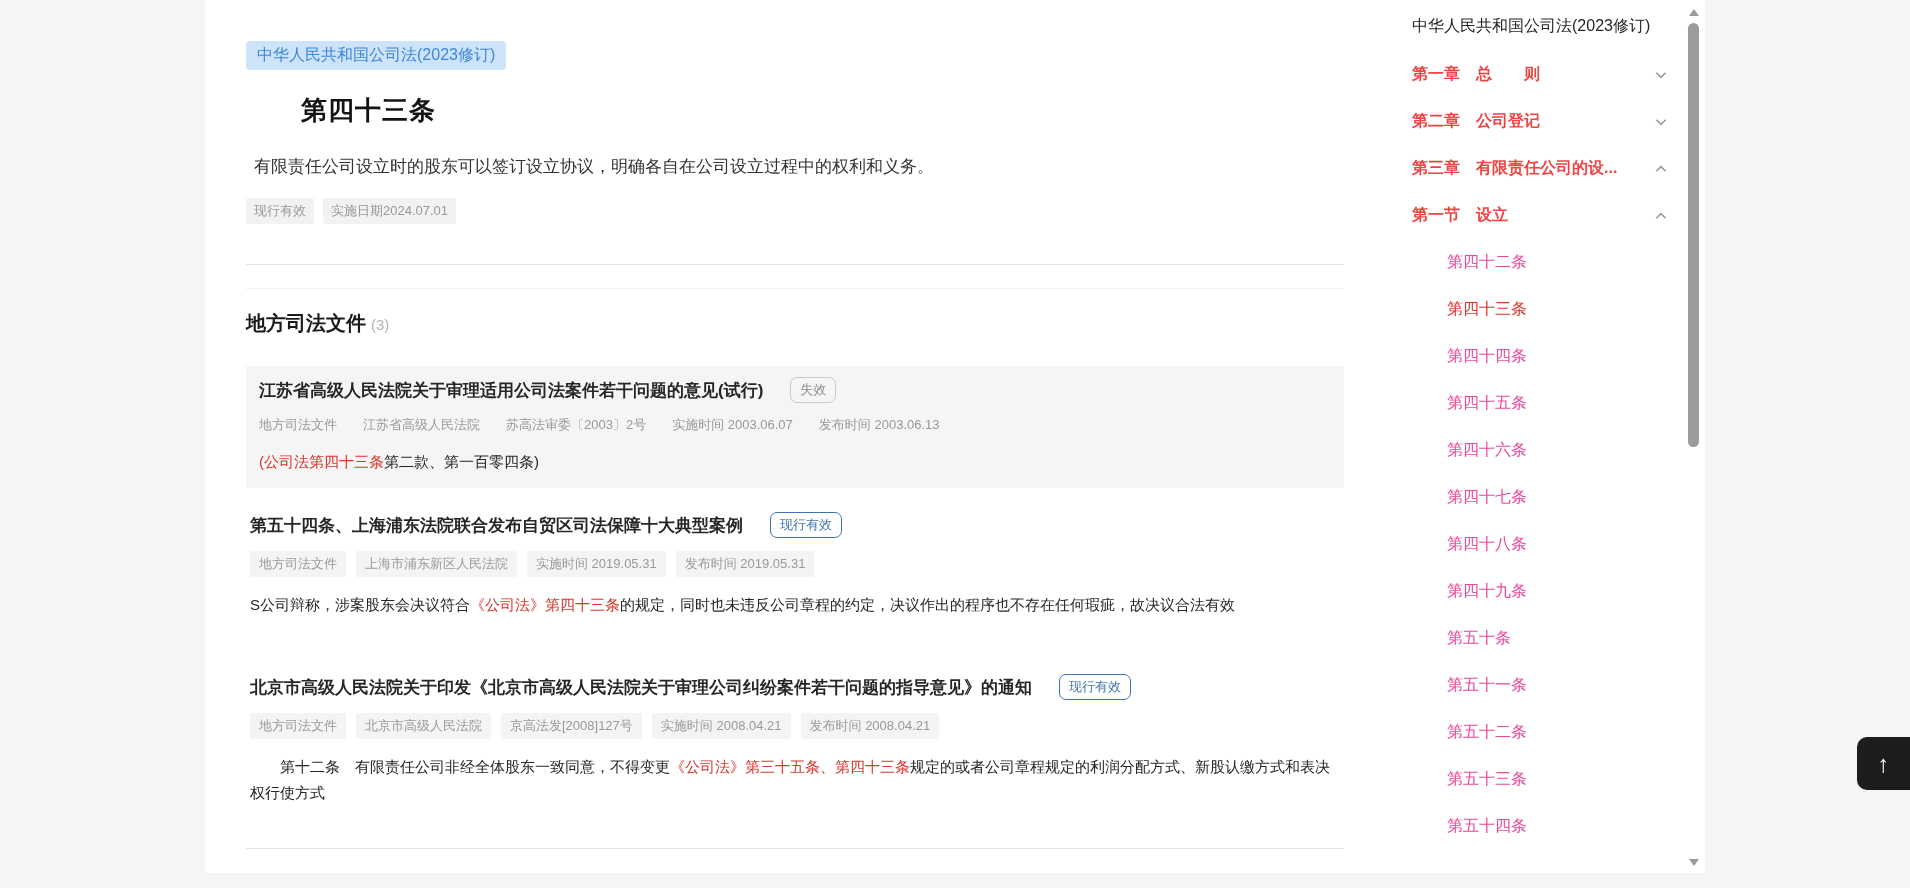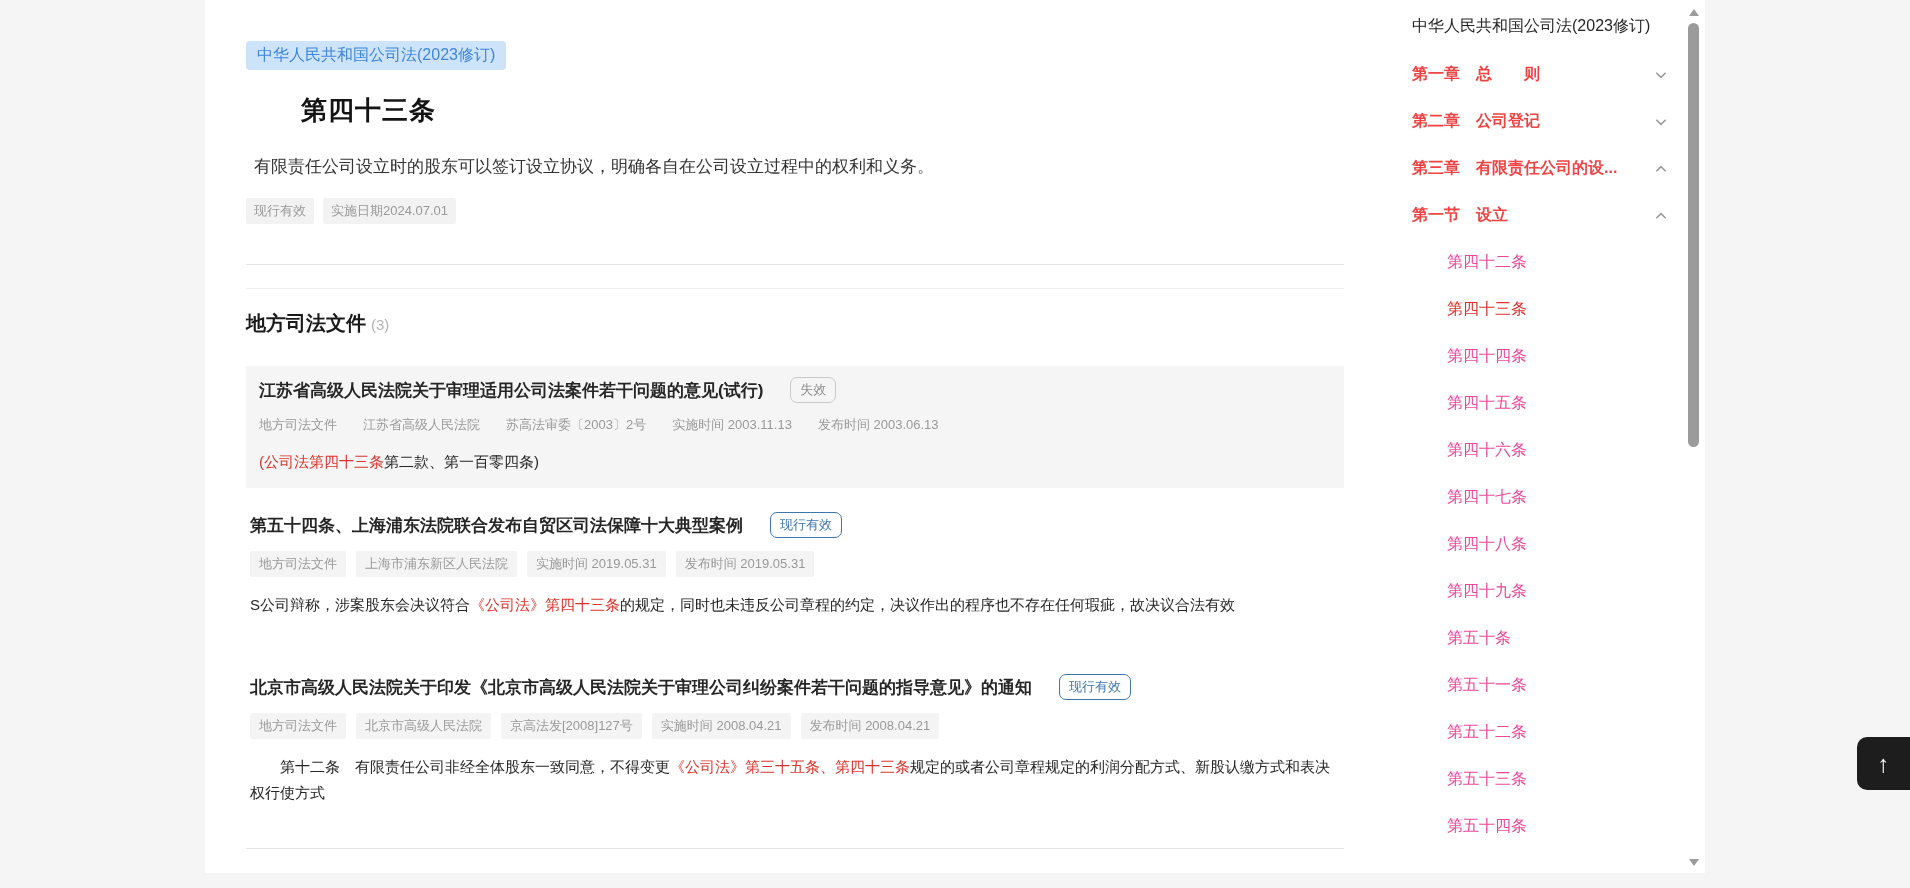--- a/index.html
+++ b/index.html
@@ -141,21 +141,21 @@
     
     <div class="card">
       <div class="entry-title-row">
         <span class="entry-title">江苏省高级人民法院关于审理适用公司法案件若干问题的意见(试行)</span>
         <span class="status-badge gray">失效</span>
       </div>
       <div class="meta-row plain">
         <span class="meta-item">地方司法文件</span>
         <span class="meta-item">江苏省高级人民法院</span>
         <span class="meta-item">苏高法审委〔2003〕2号</span>
-        <span class="meta-item">实施时间 2003.11.13</span>
+        <span class="meta-item">实施时间 2003.06.07</span>
         <span class="meta-item">发布时间 2003.06.13</span>
       </div>
       <div class="excerpt">
         <span class="hl">(公司法第四十三条</span><span>第二款、第一百零四条)</span>
       </div>
     </div>
 
     
     <div class="entry e2">
       <div class="entry-title-row">

